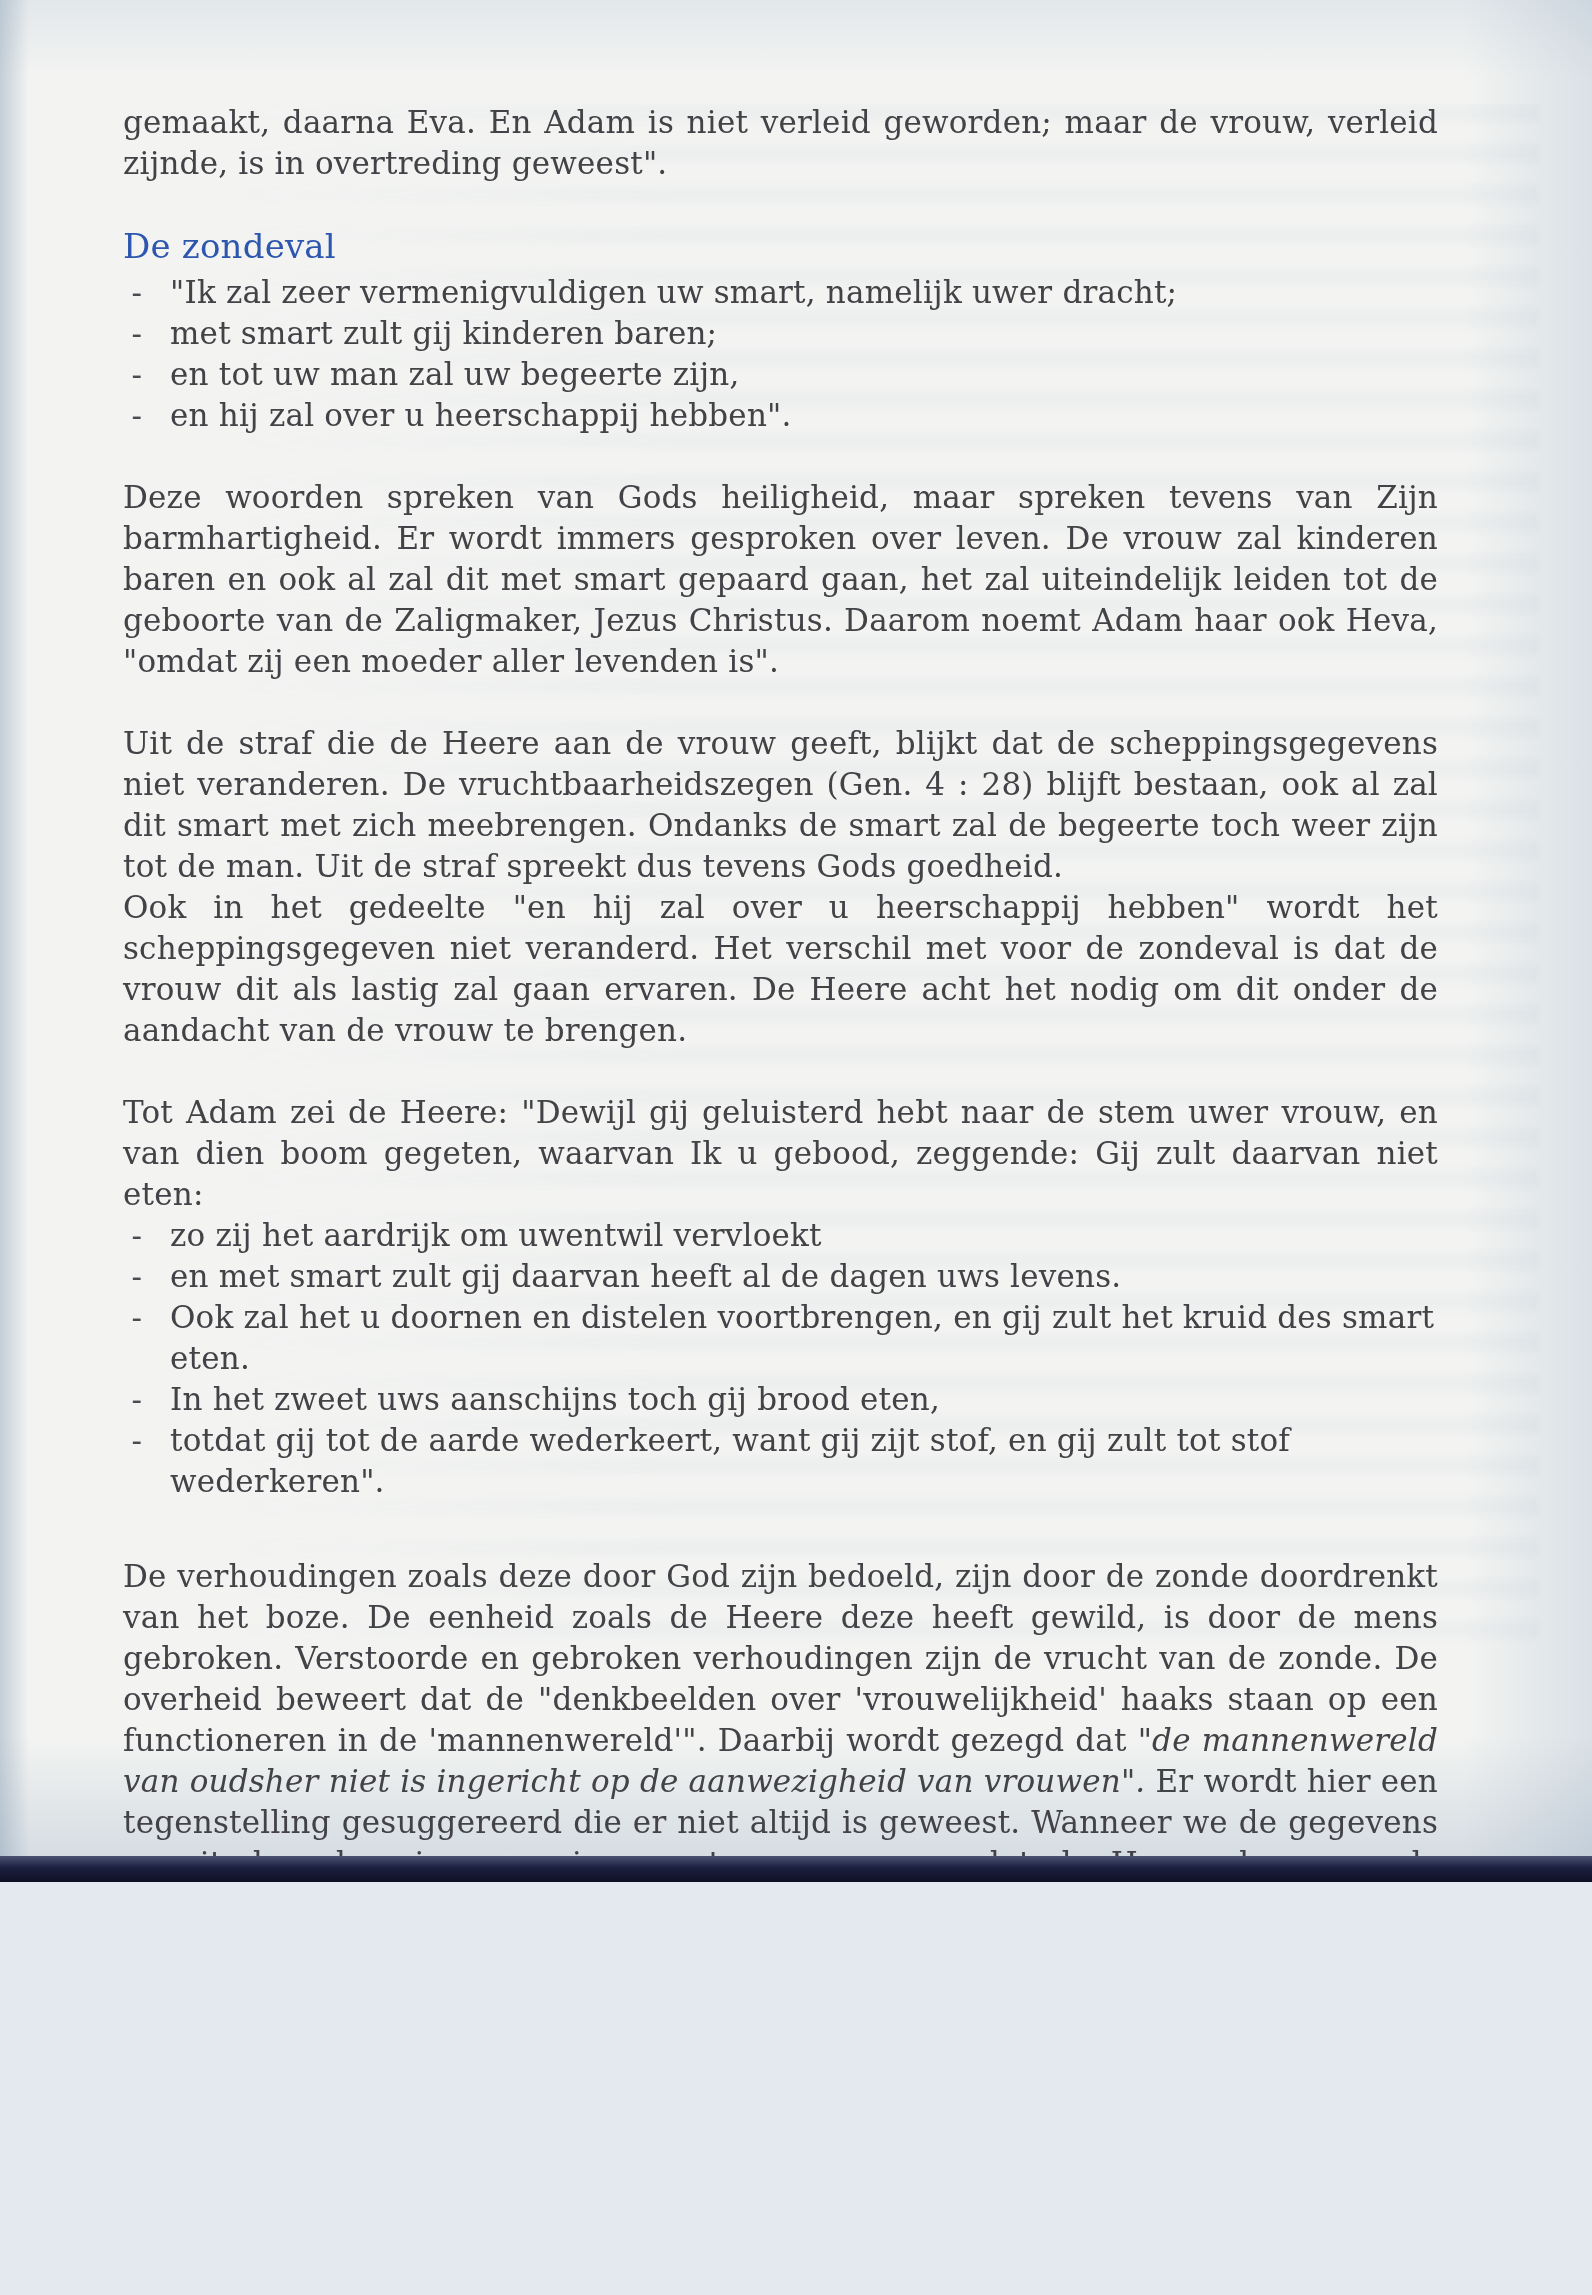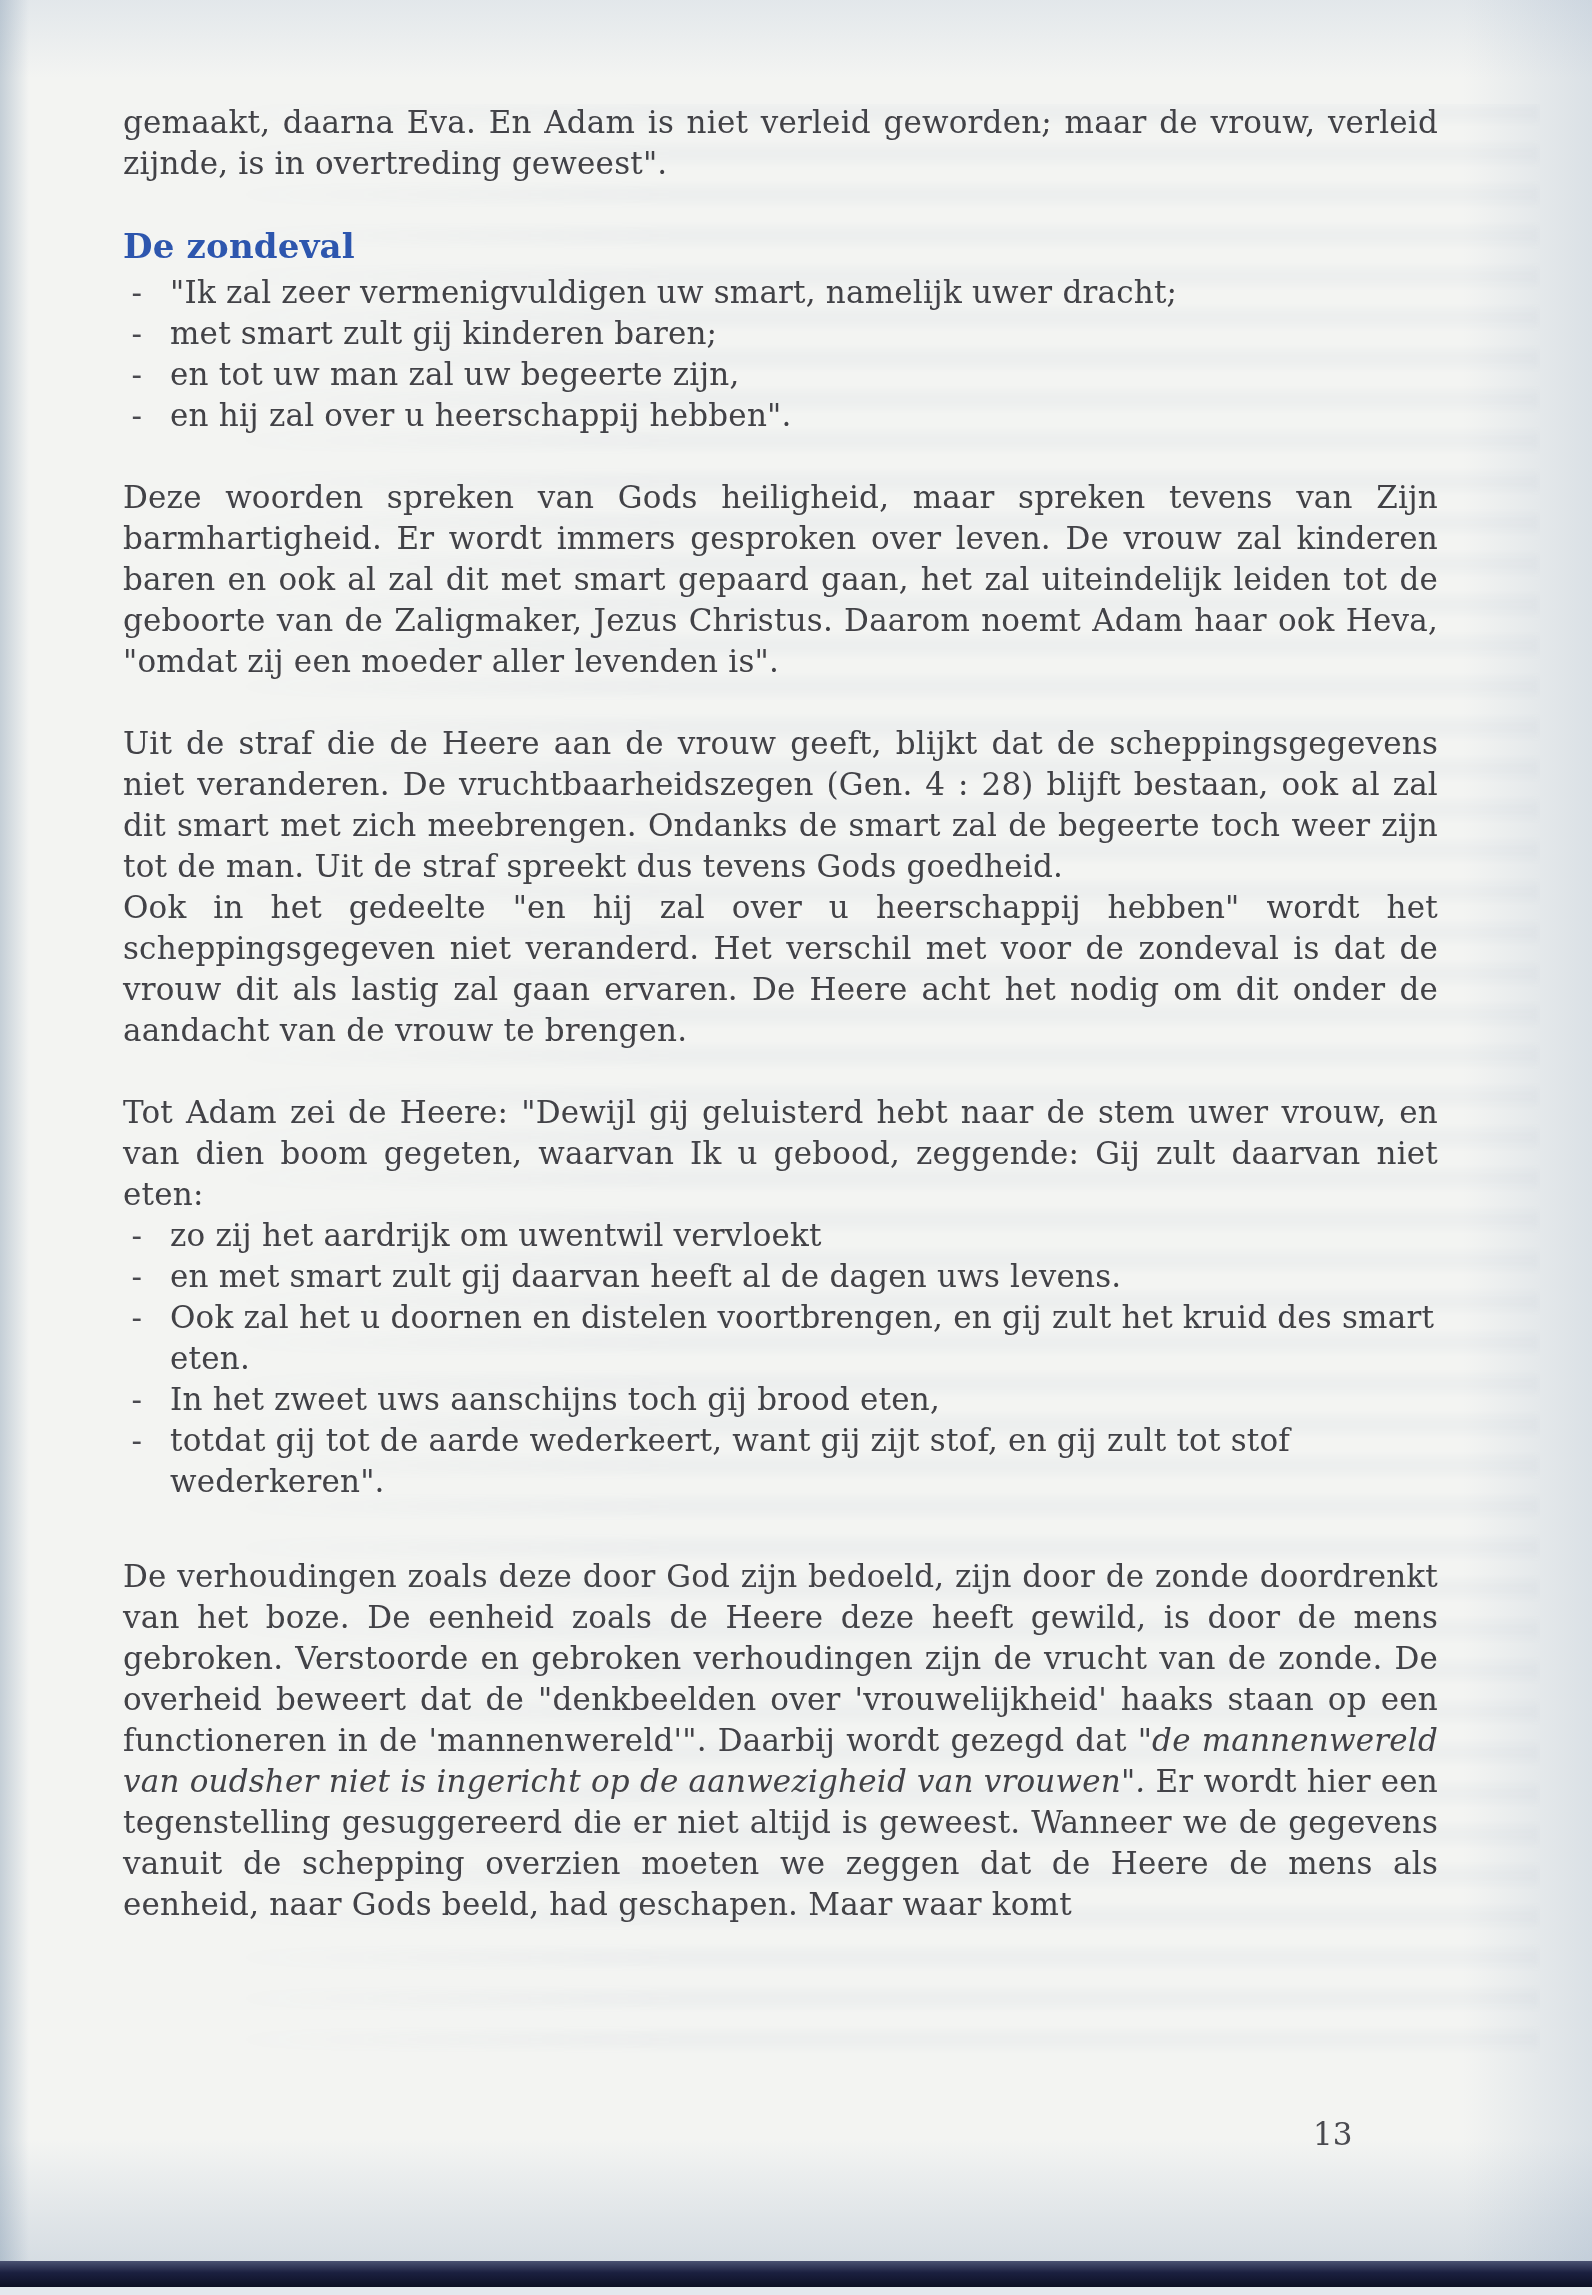--- a/index.html
+++ b/index.html
@@ -6,21 +6,21 @@
   html, body { margin: 0; padding: 0; }
   body {
     width: 1592px;
     height: 2295px;
     background: #e3e9ee;
     font-family: "DejaVu Serif", serif;
   }
   .page {
     position: relative;
     width: 1592px;
-    height: 2287px;
+    height: 1882px;
     overflow: hidden;
     background-color: #f3f4f2;
     background-image:
       linear-gradient(90deg,  rgba(120,145,170,.38) 0px, rgba(120,145,170,0) 29px),
       linear-gradient(270deg, rgba(130,155,185,.22) 0px, rgba(130,155,185,0) 129px),
       linear-gradient(0deg,   rgba(125,150,180,.30) 0px, rgba(125,150,180,0) 147px),
       linear-gradient(180deg, rgba(160,180,205,.20) 0px, rgba(160,180,205,0) 78px);
   }
   
   .ghost {
@@ -44,21 +44,21 @@
     font-size: 31px;
     line-height: 41px;
     letter-spacing: 0.2px;
   }
   .para { margin: 0 0 41px; text-align: justify; }
   .para.no-gap { margin-bottom: 0; }
   .heading {
     margin: 0 0 3.5px;
     font-size: 34px;
     line-height: 43px;
-    font-weight: bold;
+    font-weight: normal;
     color: #2d56ae;
     letter-spacing: 0.2px;
   }
   .list { margin: 0 0 41px; }
   .list.big-gap { margin-bottom: 54px; }
   .list-item { display: flex; }
   .marker { flex: 0 0 47px; padding-left: 8.6px; color: #4a4a50; }
   .item-text { flex: 1; text-align: left; }
   .em { font-style: italic; }
   .page-number {

